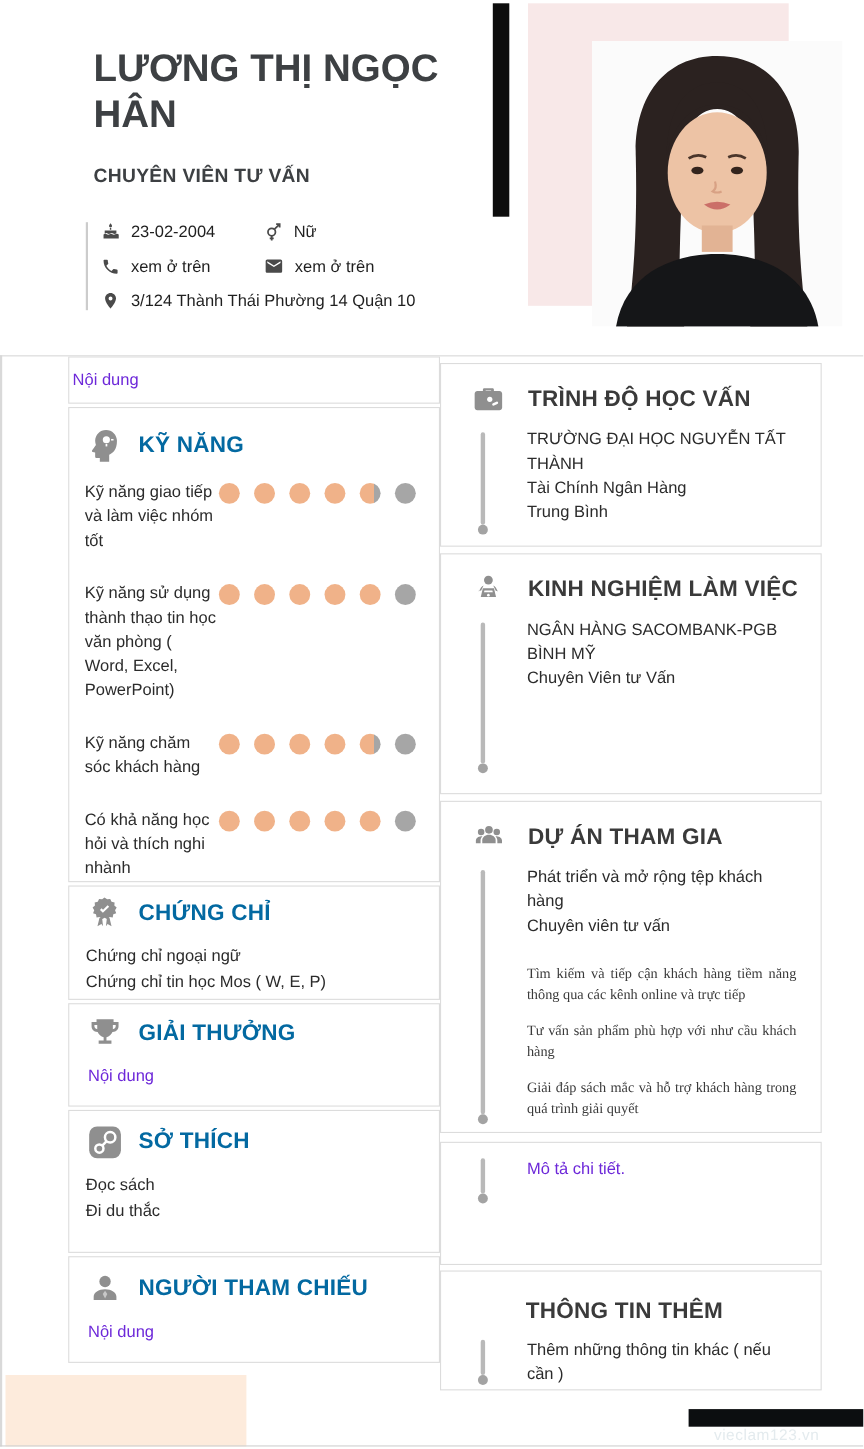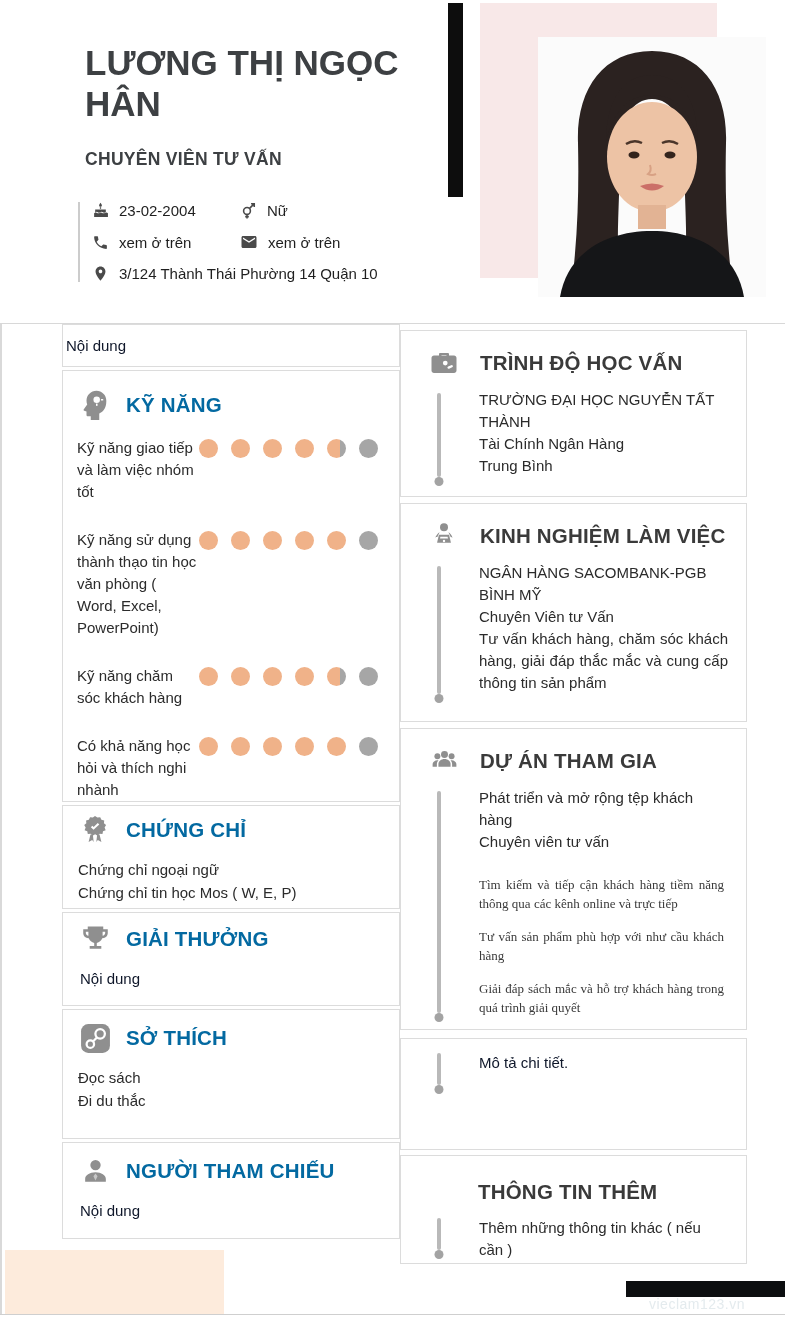--- a/index.html
+++ b/index.html
@@ -25,21 +25,21 @@
   .info-item svg { flex: 0 0 auto; }
 
   
   .left-col { position: absolute; left: 62px; top: 324px; width: 338px; }
   .right-col { position: absolute; left: 400px; top: 330px; width: 347px; }
 
   .lcard, .rcard { background: #fff; border: 1px solid #dcdcdc; }
   .lcard { margin-bottom: 3px; padding: 0 14px; }
 
   .card-placeholder-row { height: 43px; display: flex; align-items: center; padding-left: 3px; }
-  .placeholder { color: #0f172a; font-size: 15px; }
+  .placeholder { color: #6d28d9; font-size: 15px; }
 
   .lhead { display: flex; align-items: center; }
   .licon { width: 36px; height: 36px; display: flex; align-items: center; justify-content: center; }
   .ltitle { margin-left: 13px; font-size: 20.5px; font-weight: 700; color: #0369a1; letter-spacing: .2px; }
 
   .skills-card { height: 432px; }
   .skills-card .lhead { margin-top: 16px; }
   .skill-row { display: flex; margin-top: 26px; }
   .skill-row:first-child { margin-top: 14px; }
   .skill-label { width: 121px; font-size: 15px; line-height: 22px; color: #2b2b2b; }
@@ -318,21 +318,20 @@
               <circle cx="12" cy="15.8" r=".9" fill="#fff"></circle>
             </svg>
         </span>
         <span class="rtitle">KINH NGHIỆM LÀM VIỆC</span>
       </div>
       <div class="rbody">
         <div class="timeline"></div>
         <div class="rcontent">
           <div class="entry-title">NGÂN HÀNG SACOMBANK-PGB BÌNH MỸ</div>
           <div>Chuyên Viên tư Vấn</div>
-          <div class="justify">Tư vấn khách hàng, chăm sóc khách hàng, giải đáp thắc mắc và cung cấp thông tin sản phẩm</div>
         </div>
       </div>
     </div>
 
     <div class="rcard proj-card">
       <div class="rhead">
         <span class="ricon">
           <svg class="icon-gray" width="31" height="31" viewBox="0 0 24 24">
               <circle cx="6.5" cy="8" r="2.3"></circle>
               <circle cx="17.5" cy="8" r="2.3"></circle>

